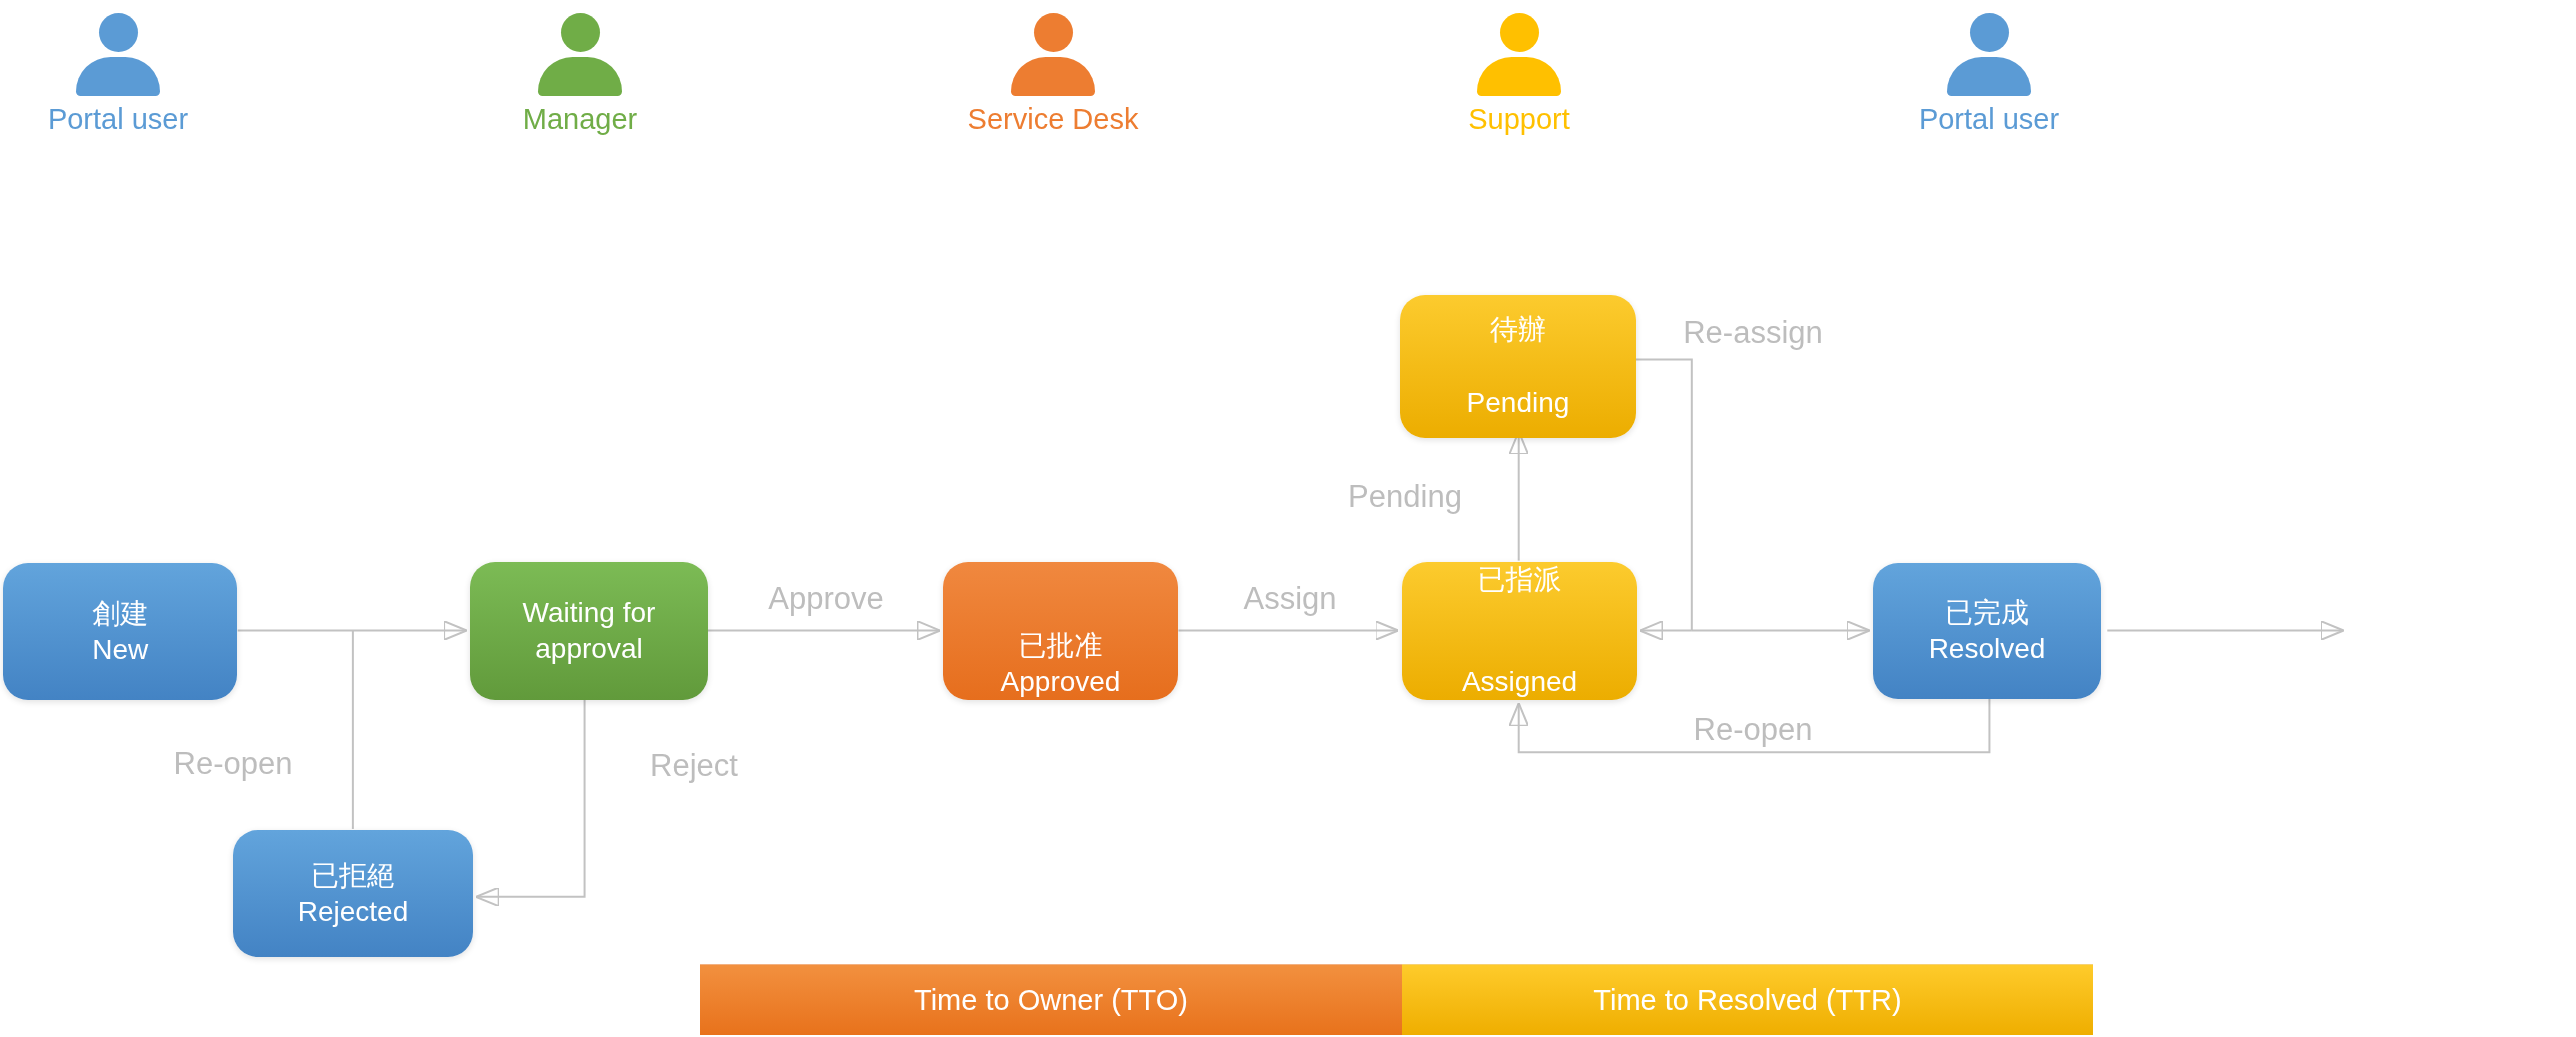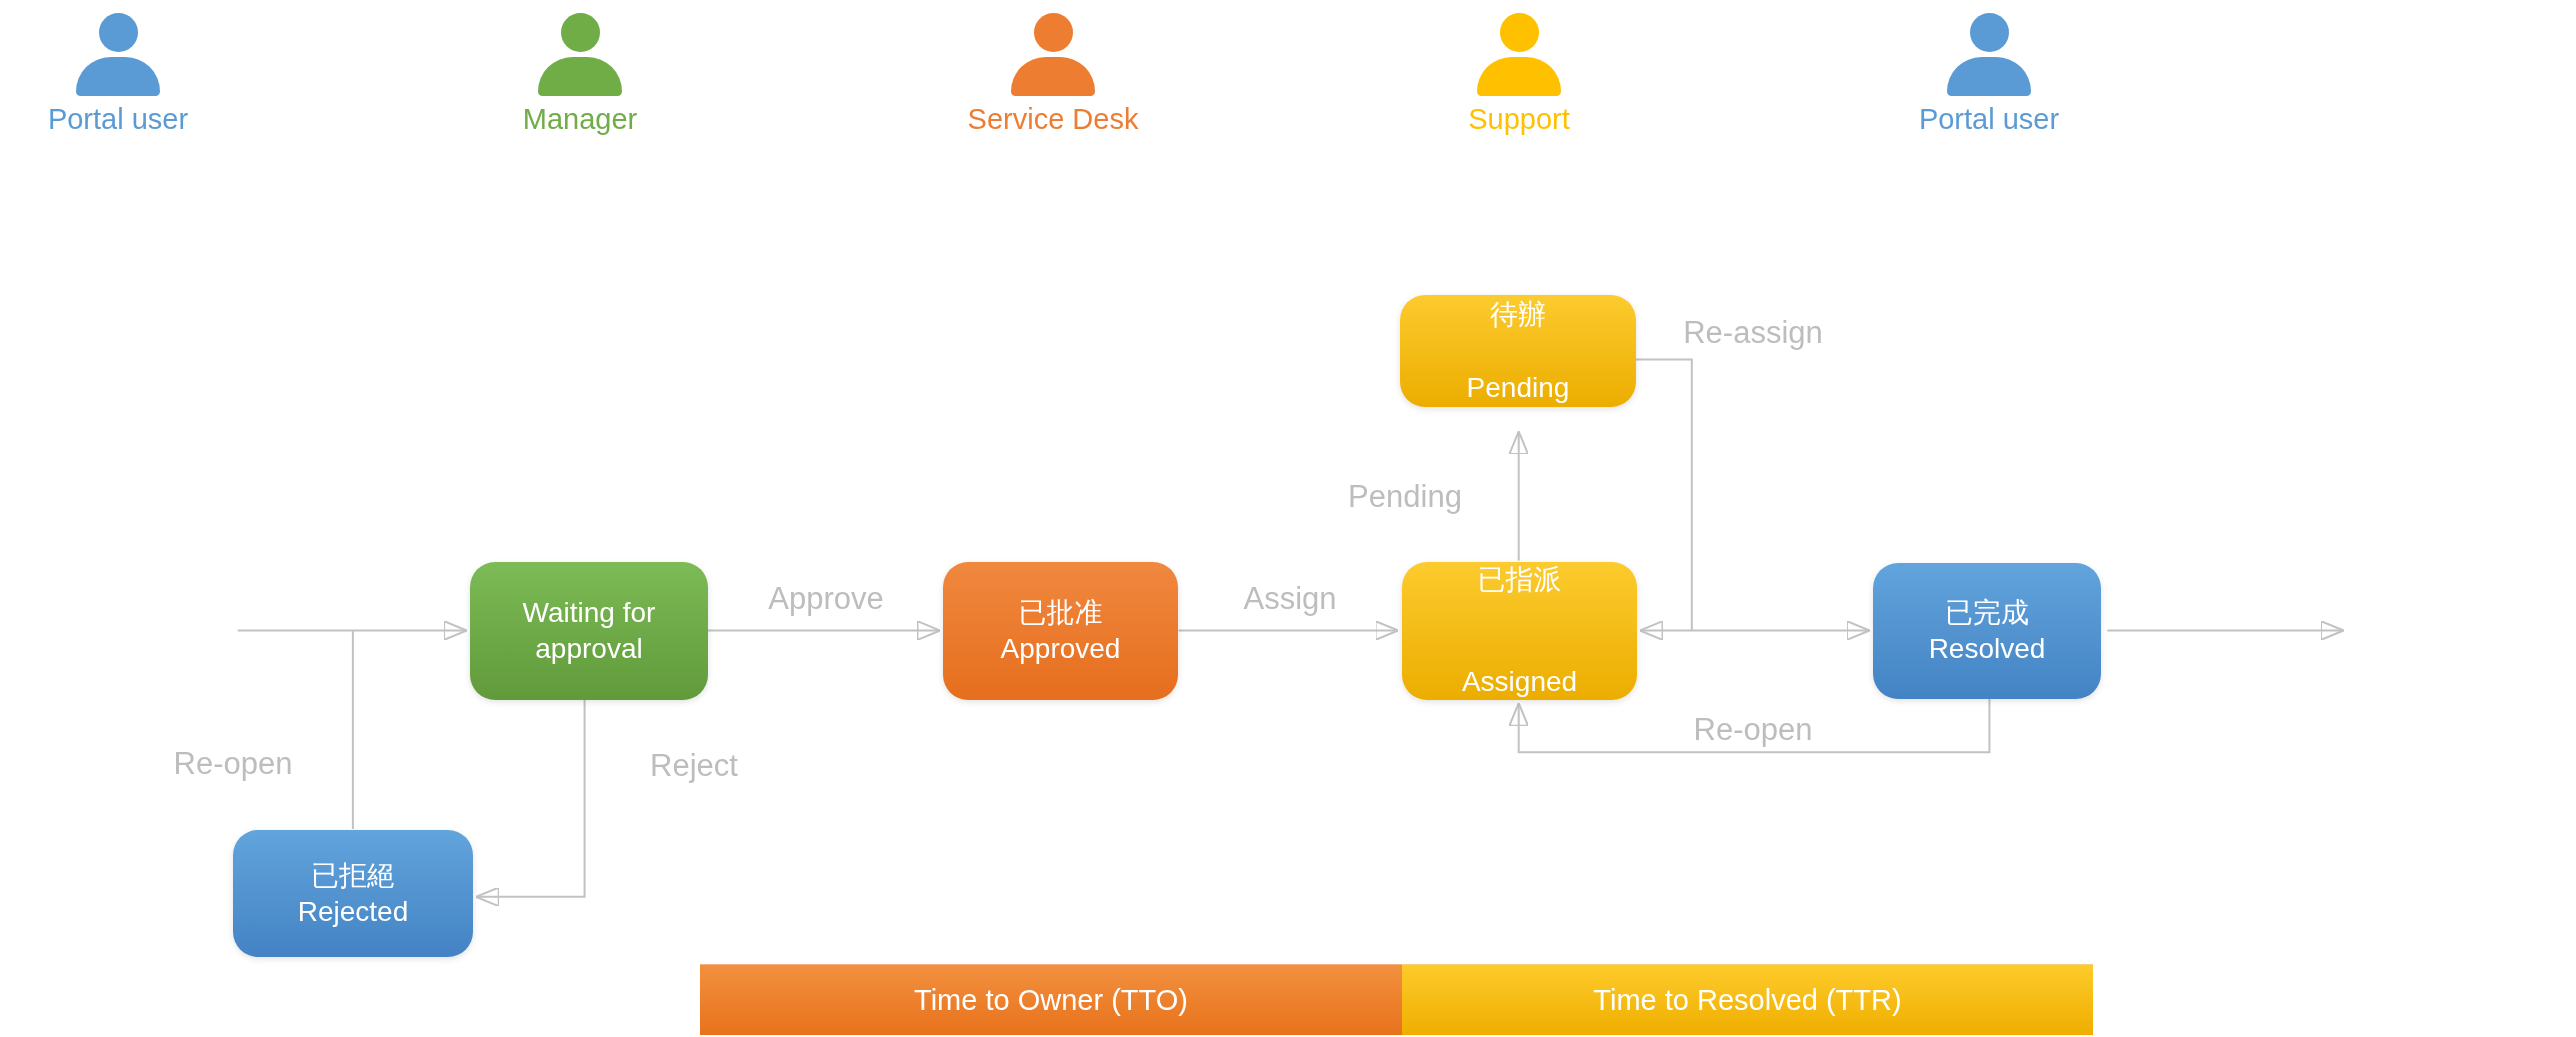--- a/index.html
+++ b/index.html
@@ -125,33 +125,37 @@
     <span class="head"></span>
     <span class="body"></span>
     <span class="actor-label">Support</span>
   </div>
   <div class="actor" style="left: 1989px; --c1: #5B9BD5;">
     <span class="head"></span>
     <span class="body"></span>
     <span class="actor-label">Portal user</span>
   </div>
 
+  <div class="node" style="left: 3.3px; top: 563px; width: 234px; height: 137px; --c1: #62A4DC; --c2: #4383C4;">
+    <span>創建</span>
+    <span>New</span>
+  </div>
   <div class="node" style="left: 470px; top: 562px; width: 238px; height: 138px; --c1: #7CBB55; --c2: #619A3B;">
     <span>Waiting for</span>
     <span>approval</span>
   </div>
-  <div class="node" style="left: 943px; top: 562px; width: 235px; height: 138px; --c1: #F0883F; --c2: #E66E1D;">
+  <div class="node" style="left: 943px; top: 562px; width: 235px; height: 138px; justify-content: flex-end; --c1: #F0883F; --c2: #E66E1D;">
     <span>已批准</span>
     <span>Approved</span>
   </div>
   <div class="node" style="left: 1402px; top: 562px; width: 235px; height: 138px; justify-content: space-between; --c1: #FCCB2E; --c2: #ECAD00;">
     <span>已指派</span>
     <span>Assigned</span>
   </div>
-  <div class="node" style="left: 1400px; top: 295px; width: 236px; height: 112px; gap: 37px; --c1: #FCCB2E; --c2: #ECAD00;">
+  <div class="node" style="left: 1400px; top: 295px; width: 236px; height: 143px; gap: 37px; --c1: #FCCB2E; --c2: #ECAD00;">
     <span>待辦</span>
     <span>Pending</span>
   </div>
   <div class="node" style="left: 1873px; top: 563px; width: 228px; height: 136px; --c1: #62A4DC; --c2: #4383C4;">
     <span>已完成</span>
     <span>Resolved</span>
   </div>
   <div class="node" style="left: 233px; top: 830px; width: 240px; height: 127px; --c1: #62A4DC; --c2: #4383C4;">
     <span>已拒絕</span>
     <span>Rejected</span>

